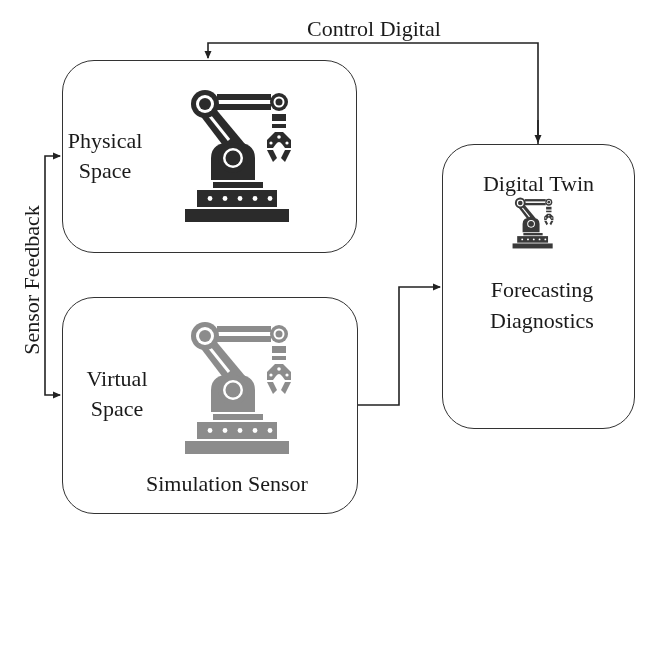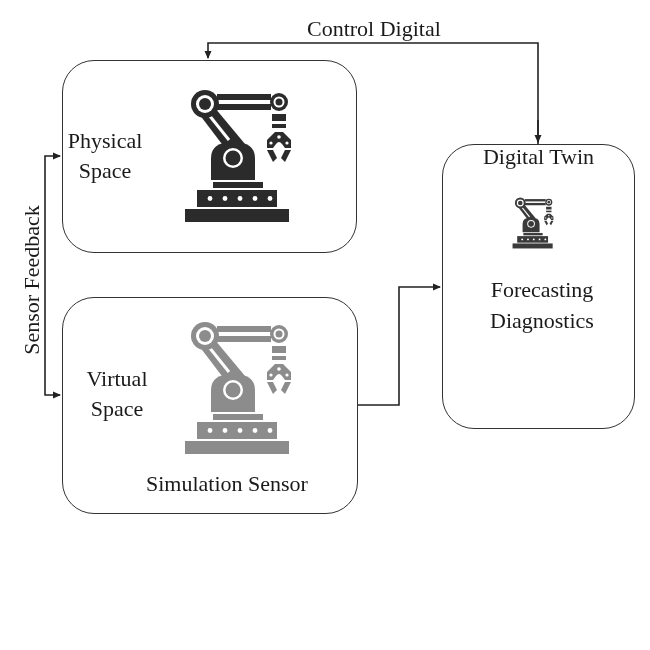--- a/index.html
+++ b/index.html
@@ -7,21 +7,21 @@
            font-family: "Liberation Serif", "DejaVu Serif", serif; color: #1a1a1a; }
     .box { position: absolute; border: 1.6px solid #333; background: #fff; box-sizing: border-box; }
     #box-physical { left: 62px; top: 60px; width: 295px; height: 193px; border-radius: 32px; }
     #box-virtual  { left: 62px; top: 297px; width: 296px; height: 217px; border-radius: 32px; }
     #box-twin     { left: 442px; top: 144px; width: 193px; height: 285px; border-radius: 32px; }
     .lbl { position: absolute; font-size: 22px; line-height: 30px; white-space: nowrap; }
     .center { text-align: center; }
     #lbl-physical { left: 60px; top: 126px; width: 90px; }
     #lbl-virtual  { left: 77px; top: 364px; width: 80px; }
     #lbl-sim      { left: 146px; top: 469px; }
-    #lbl-twin     { left: 442px; top: 142px; width: 193px; }
+    #lbl-twin     { left: 442px; top: 169px; width: 193px; }
     #lbl-caps     { left: 442px; top: 274px; width: 200px; line-height: 31px; }
     #lbl-control  { left: 307px; top: 14px; }
     #lbl-sensor   { left: 32px; top: 280px; transform: translate(-50%, -50%) rotate(-90deg); transform-origin: center; }
     svg.overlay { position: absolute; left: 0; top: 0; width: 650px; height: 650px; pointer-events: none; }
     .robot { position: absolute; }
     #robot-physical { left: 183px; top: 86px; width: 110px; height: 140px; }
     #robot-virtual  { left: 183px; top: 318px; width: 110px; height: 140px; }
     #robot-twin     { left: 511px; top: 196px; width: 44px; height: 54px; }
   </style>
 </head>

